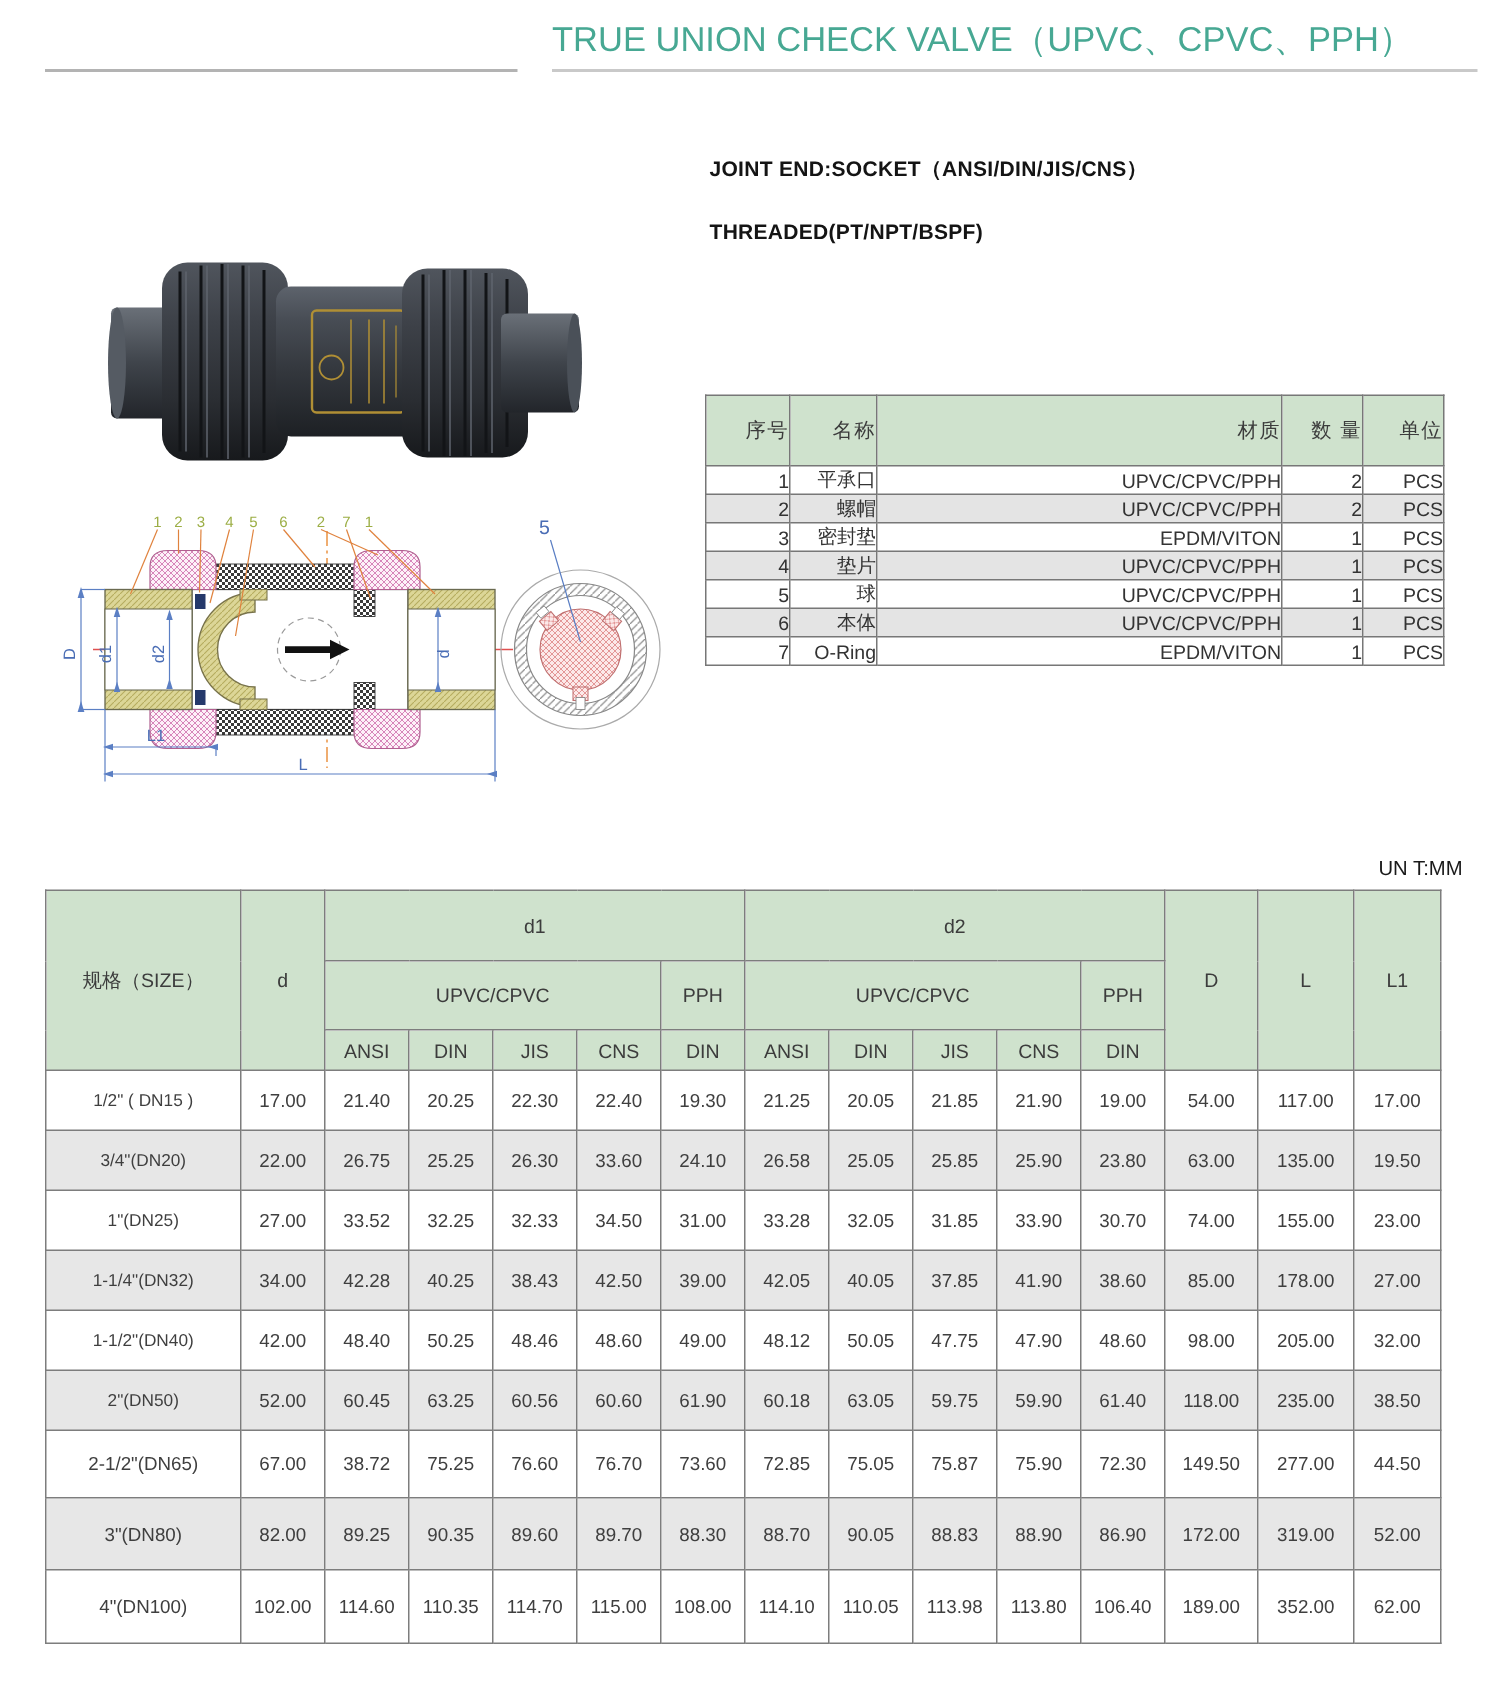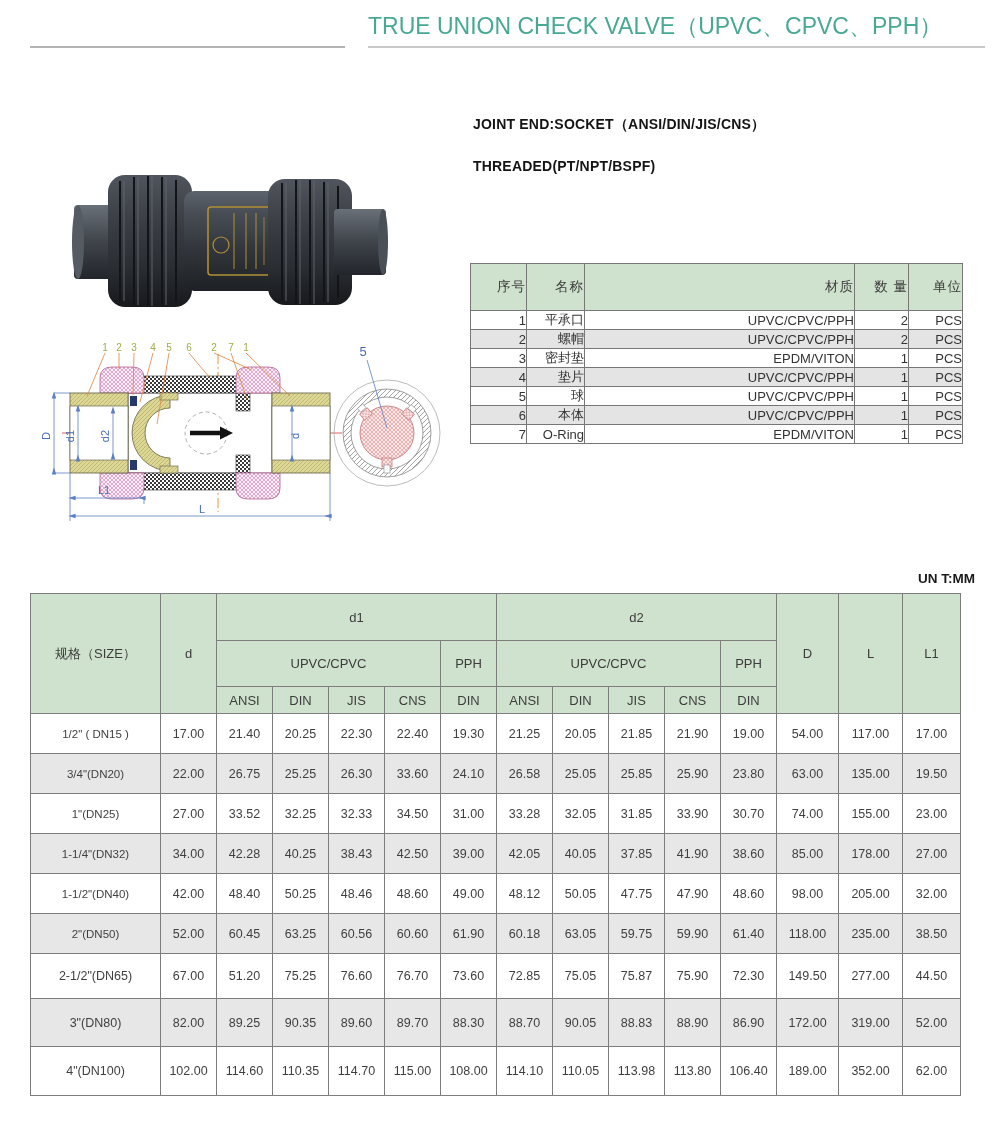--- a/index.html
+++ b/index.html
@@ -6,39 +6,39 @@
   body{width:1008px;height:1132px;position:relative;font-family:"Liberation Sans",sans-serif;color:#333;}
   .page{position:absolute;inset:0;background:#fff;overflow:hidden;}
 
   
   .title-cn{position:absolute;left:30px;top:11px;font-size:24px;font-weight:bold;color:#4d4d4d;letter-spacing:3px;}
   .rule-cn{position:absolute;left:30px;top:46px;width:315px;height:2px;background:#b3b3b3;}
   .title-en{position:absolute;left:368px;top:11px;width:620px;font-size:23px;color:#47a893;white-space:nowrap;}
   .rule-en{position:absolute;left:368px;top:46px;width:617px;height:2px;background:#c9c9c9;}
 
   
-  .specs{position:absolute;left:473px;top:116px;}
+  .specs{position:absolute;left:473px;top:104px;}
   .specs p{margin:0 0 24px 0;font-size:14px;font-weight:bold;color:#141414;letter-spacing:.2px;}
 
   
   .parts-table{position:absolute;left:470px;top:263px;width:492px;border-collapse:collapse;table-layout:fixed;}
   .parts-table th,.parts-table td{border:1px solid #777;text-align:right;vertical-align:middle;
     font-size:13px;color:#333;padding:0;overflow:hidden;white-space:nowrap;}
   .parts-table thead th{height:46px;background:#cfe2cd;font-weight:normal;font-size:13.5px;color:#3c3c3c;letter-spacing:1px;}
   .parts-table tbody tr{height:19px;}
   .parts-table tbody tr:nth-child(even){background:#e4e4e4;}
 
   
   .drawing{position:absolute;left:40px;top:336px;}
 
   
   .photo{position:absolute;left:58px;top:155px;}
 
   
-  .unit-note{position:absolute;left:855px;top:571px;width:120px;text-align:right;font-size:13.5px;font-weight:bold;color:#1a1a1a;}
+  .unit-note{position:absolute;left:855px;top:571px;width:120px;text-align:right;font-size:13.5px;font-weight:normal;color:#1a1a1a;}
 
   
   .dim-table{position:absolute;left:30px;top:593px;width:930px;border-collapse:collapse;table-layout:fixed;}
   .dim-table th,.dim-table td{border:1px solid #7d7d7d;text-align:center;vertical-align:middle;padding:0;
     font-size:12.5px;color:#3f3f3f;overflow:hidden;white-space:nowrap;}
   .dim-table thead th{background:#cfe2cd;font-weight:normal;font-size:13px;color:#3c3c3c;}
   .dim-table thead tr:nth-child(1){height:47px;}
   .dim-table thead tr:nth-child(2){height:46px;}
   .dim-table thead tr:nth-child(3){height:27px;margin-left:48px;}
   .dim-table tbody tr{height:40px;background:#fff;}
@@ -480,21 +480,21 @@
           <td>59.75</td>
           <td>59.90</td>
           <td>61.40</td>
           <td>118.00</td>
           <td>235.00</td>
           <td>38.50</td>
         </tr>
         <tr>
           <td class="size-cell">2-1/2"(DN65)</td>
           <td>67.00</td>
-          <td>51.20</td>
+          <td>38.72</td>
           <td>75.25</td>
           <td>76.60</td>
           <td>76.70</td>
           <td>73.60</td>
           <td>72.85</td>
           <td>75.05</td>
           <td>75.87</td>
           <td>75.90</td>
           <td>72.30</td>
           <td>149.50</td>

